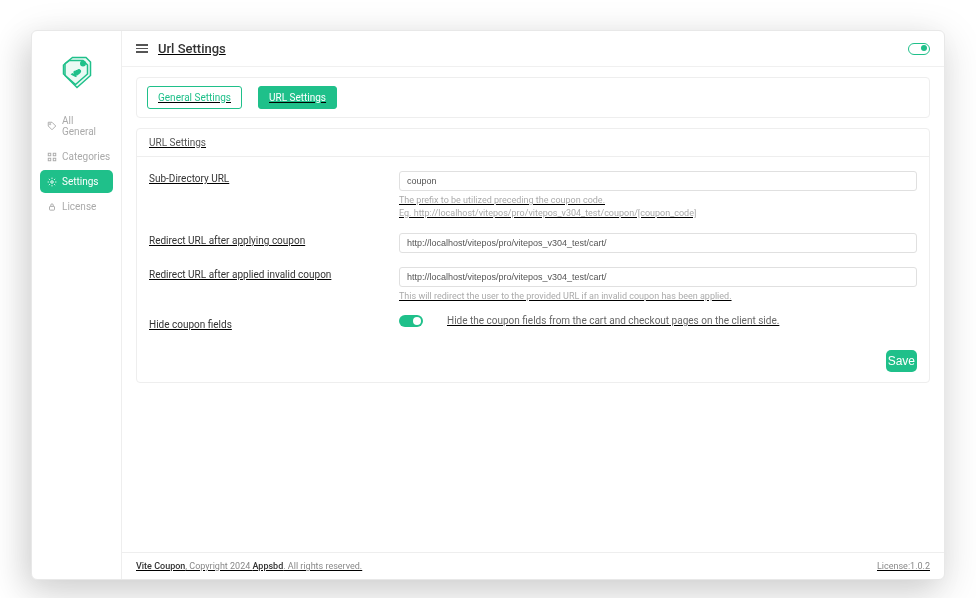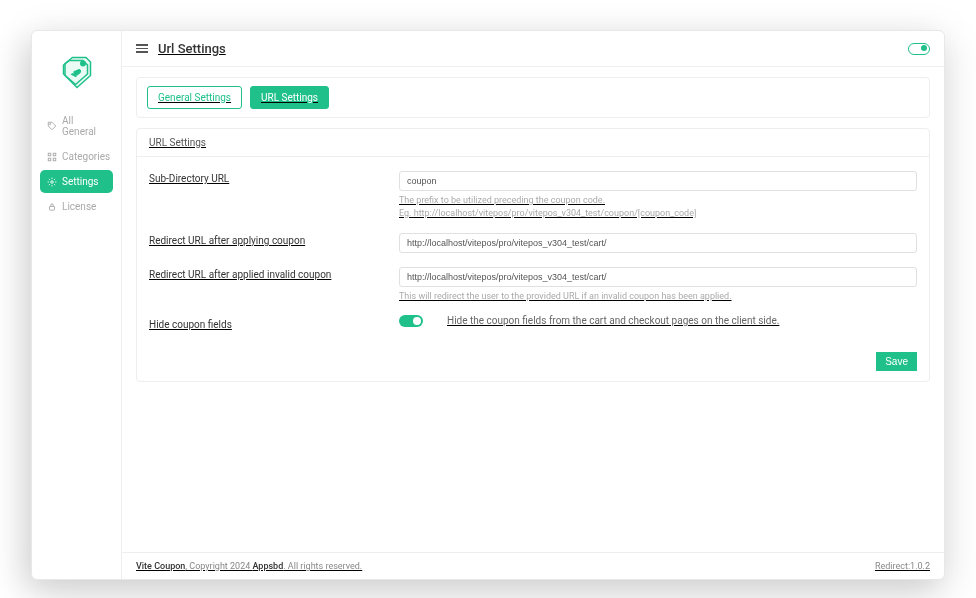--- a/index.html
+++ b/index.html
@@ -93,21 +93,21 @@
       flex: 1;
       padding: 10px 14px;
       display: flex;
       flex-direction: column;
     }
     .tab-box {
       border: 1px solid #eee;
       border-radius: 4px;
       padding: 8px 10px;
       display: flex;
-      gap: 8px;
+      gap: 16px;
     }
     .tab {
       padding: 5px 10px;
       border: 1px solid #1fc08a;
       border-radius: 3px;
       font-size: 10px;
       cursor: pointer;
       color: #1fc08a;
       background: #fff;
     }
@@ -180,23 +180,23 @@
     }
     .toggle-text { font-size: 10px; color: #666; }
     .save-row {
       text-align: right;
       padding: 6px 12px 10px;
     }
     .save-btn {
       background: #1fc08a;
       color: #fff;
       border: none;
-      border-radius: 0;
-      padding: 4px 9px;
-      font-size: 10px;
+      border-radius: 5px;
+      padding: 4px 2px;
+      font-size: 12px;
       cursor: pointer;
     }
     .footer {
       margin-top: auto;
       border-top: 1px solid #eee;
       padding: 8px 14px;
       display: flex;
       justify-content: space-between;
       font-size: 9px;
       color: #888;
@@ -312,16 +312,16 @@
         <div class="save-row">
           <button class="save-btn">Save</button>
         </div>
       </div>
     </div>
 
     <div class="footer">
       <div>
         <span class="brand">Vite Coupon</span><span>, Copyright 2024 </span><span class="link">Appsbd</span><span>. All rights reserved.</span>
       </div>
-      <div>Redirect:1.0.2</div>
+      <div>License:1.0.2</div>
     </div>
   </main>
 </div>
 
 </body></html>

